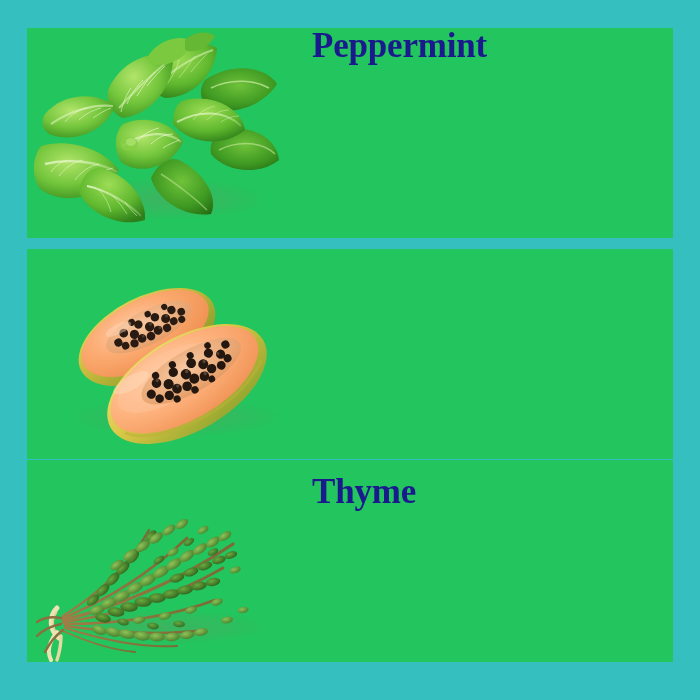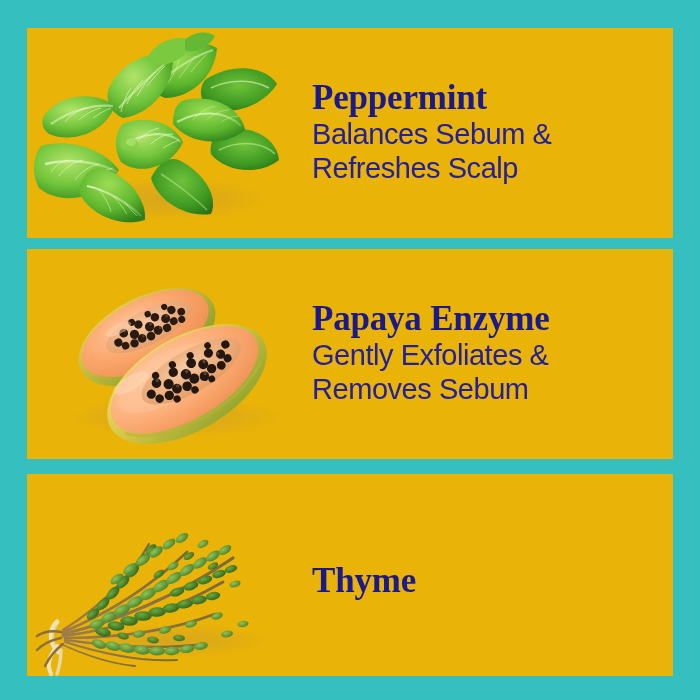--- a/index.html
+++ b/index.html
@@ -20,29 +20,28 @@
     width: 700px;
     height: 700px;
     background: #35c0bf;
     box-sizing: border-box;
   }
 
   .panel {
     position: absolute;
     left: 27px;
     width: 646px;
-    background: #eab308;
+    background: #22c55e;
     display: flex;
     flex-direction: row;
-    align-items: center;
     overflow: hidden;
   }
   #panel-0 { top: 28px;  height: 210px; }
   #panel-1 { top: 249px; height: 210px; }
-  #panel-2 { top: 474px; height: 202px; }
+  #panel-2 { top: 460px; height: 202px; }
 
   .panel-media {
     position: relative;
     flex: 0 0 275px;
     height: 100%;
   }
 
   .panel-text {
     flex: 1 1 auto;
     padding-left: 10px;
@@ -198,22 +197,20 @@
             <ellipse cx="104" cy="114" rx="5" ry="4" fill="#a7e069" opacity=".9"></ellipse>
 
             <path d="M124 24 C136 10 156 6 166 14 C160 30 140 40 126 36 C120 32 120 28 124 24 Z" fill="#7ac93f"></path>
             <path d="M158 12 C166 4 180 2 188 8 C182 20 166 26 158 22 Z" fill="#64b833"></path>
           </g>
         </svg>
       </div>
     </div>
     <div class="panel-text">
       <div class="ingredient-name">Peppermint</div>
-      <div class="ingredient-benefit">Balances Sebum &amp;
-Refreshes Scalp</div>
     </div>
   </div>
 
   <div class="panel" id="panel-1">
     <div class="panel-media">
       <div class="soft-shadow" id="papaya-shadow"></div>
       <div class="art">
         <svg viewBox="0 0 275 210" xmlns="http://www.w3.org/2000/svg">
           <defs>
             <linearGradient id="rindA" x1="0" y1="0" x2="0.4" y2="1">
@@ -326,25 +323,20 @@
               <circle cx="181" cy="135" r="1.7"></circle>
                 <circle cx="202" cy="124" r="1.5"></circle>
             </g>
 
             <path d="M82 146 C100 172 186 186 236 152" stroke="#b9b33a" stroke-width="3" fill="none" opacity=".55"></path>
             <ellipse cx="112" cy="106" rx="20" ry="7" fill="#ffe0c4" opacity=".4"></ellipse>
           </g>
         </svg>
       </div>
     </div>
-    <div class="panel-text">
-      <div class="ingredient-name">Papaya Enzyme</div>
-      <div class="ingredient-benefit">Gently Exfoliates &amp;
-Removes Sebum</div>
-    </div>
   </div>
 
   <div class="panel" id="panel-2">
     <div class="panel-media">
       <div class="soft-shadow" id="thyme-shadow"></div>
       <div class="art">
         <svg viewBox="0 0 275 202" xmlns="http://www.w3.org/2000/svg">
           <defs>
             <linearGradient id="stem" x1="0" y1="0" x2="1" y2="0">
               <stop offset="0%" stop-color="#a07c46"></stop>

